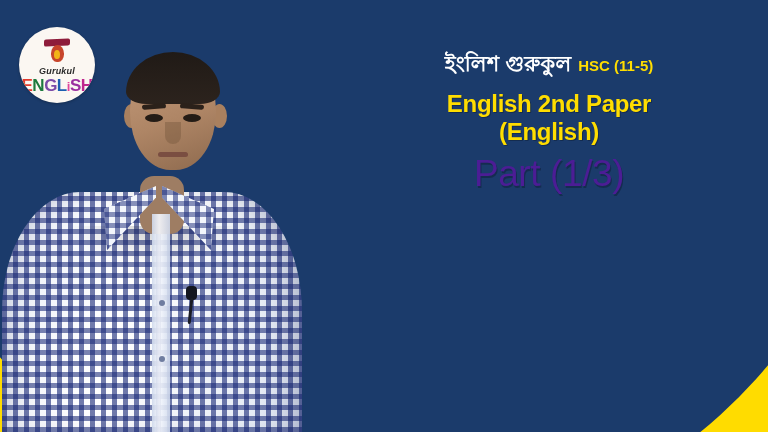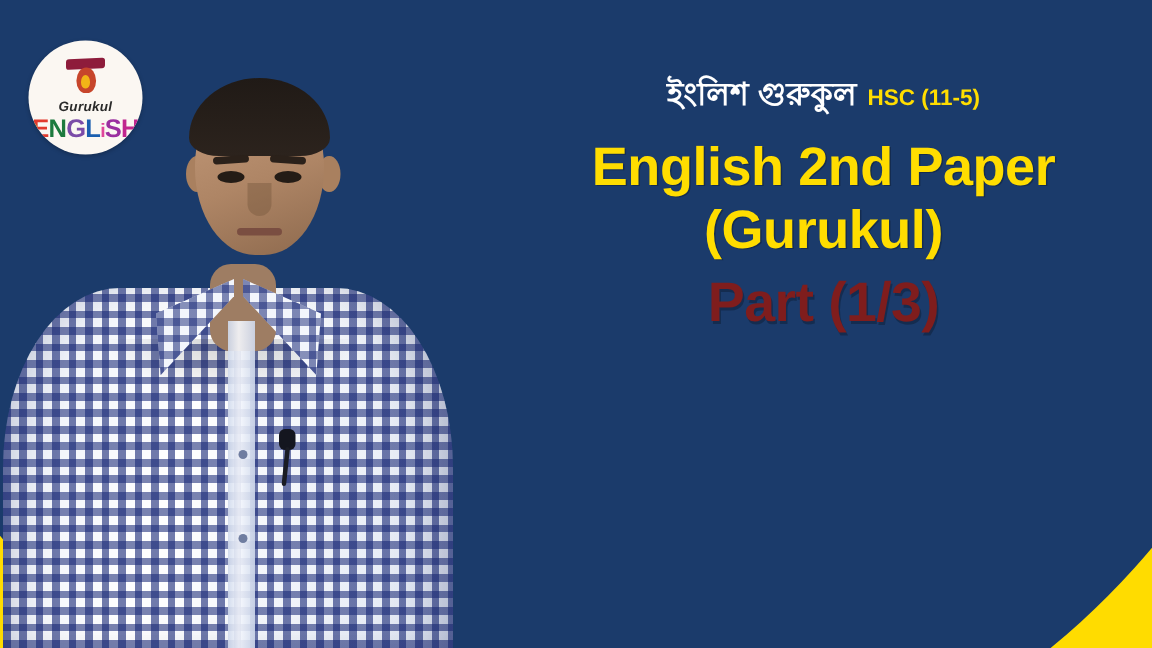--- a/index.html
+++ b/index.html
@@ -313,41 +313,41 @@
   }
   .brand-level {
     color: #FFDD00;
     font-size: 15px;
     font-weight: 700;
     line-height: 1;
   }
   .subject {
     margin-top: 16px;
     color: #FFDD00;
-    font-size: 36px;
+    font-size: 24px;
     font-weight: 700;
     line-height: 1.18;
     letter-spacing: -.3px;
     text-shadow: 1px 1px 0 rgba(0,0,0,.25);
   }
   .subject .line2 { display: block; }
   .topic {
     margin-top: 12px;
     color: #FFDD00;
     font-size: 53px;
     font-weight: 900;
     line-height: 1.02;
     letter-spacing: -1px;
     text-shadow: 2px 2px 0 rgba(0,0,0,.28);
   }
   .part {
     margin-top: 8px;
-    color: #7f1d1d;
+    color: #4c1d95;
     font-size: 37px;
-    font-weight: 700;
+    font-weight: 400;
     line-height: 1.05;
     letter-spacing: -.4px;
     text-shadow: 1px 2px 0 rgba(0,0,0,.25);
   }
 </style>
 </head>
 <body>
 
 <div id="thumbnail">
 
@@ -387,18 +387,18 @@
     </div>
   </div>
 
   <div class="text-block">
     <div class="brand-row">
       <span class="brand-bn">ইংলিশ গুরুকুল</span>
       <span class="brand-level">HSC (11-5)</span>
     </div>
     <div class="subject">
       <span>English 2nd Paper</span>
-      <span class="line2">(Gurukul)</span>
+      <span class="line2">(English)</span>
     </div>
     <div class="part">Part (1/3)</div>
   </div>
 
 </div>
 
 </body></html>

